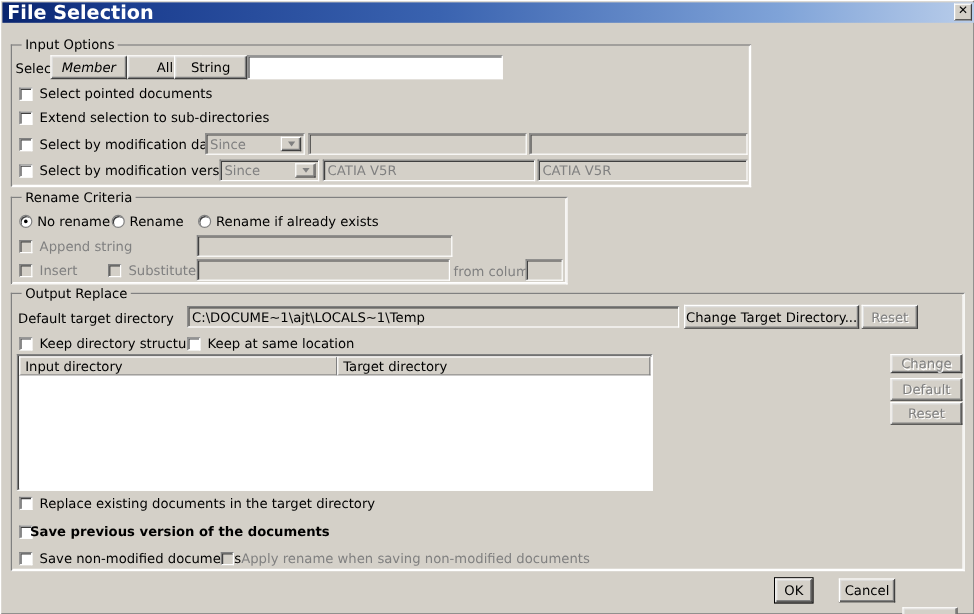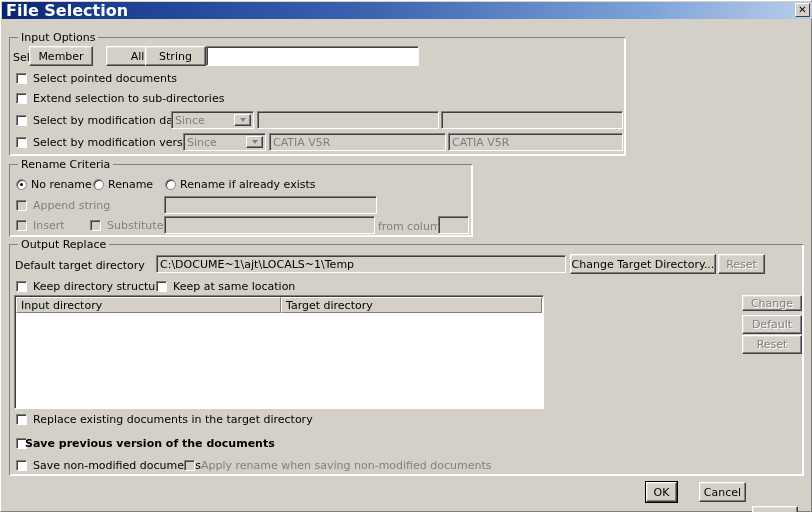--- a/index.html
+++ b/index.html
@@ -137,21 +137,21 @@
     <div class="close-btn">✕</div>
   </div>
 
   <div class="group" style="left:8px;top:36px;width:617px;height:119px;">
     <div class="group-inner"></div>
     <div class="group-title">Input Options</div>
   </div>
 
   <div class="lbl" style="left:12px;top:50px;">Select</div>
 
-  <div class="btn" style="left:28px;top:45px;width:64px;height:20px;">Member</div>
+  <div class="btn" style="left:41px;top:45px;width:64px;height:20px;font-style:italic;">Member</div>
   <div class="btn" style="left:105px;top:45px;width:63px;height:20px;">All</div>
   <div class="btn" style="left:144px;top:45px;width:61px;height:20px;">String</div>
 
   <div class="field" style="left:205px;top:45px;width:213px;height:20px;"></div>
 
   <div class="cb" style="left:15px;top:72px;"></div>
   <div class="lbl" style="left:32px;top:71px;">Select pointed documents</div>
 
   <div class="cb" style="left:15px;top:92px;"></div>
   <div class="lbl" style="left:32px;top:91px;">Extend selection to sub-directories</div>

